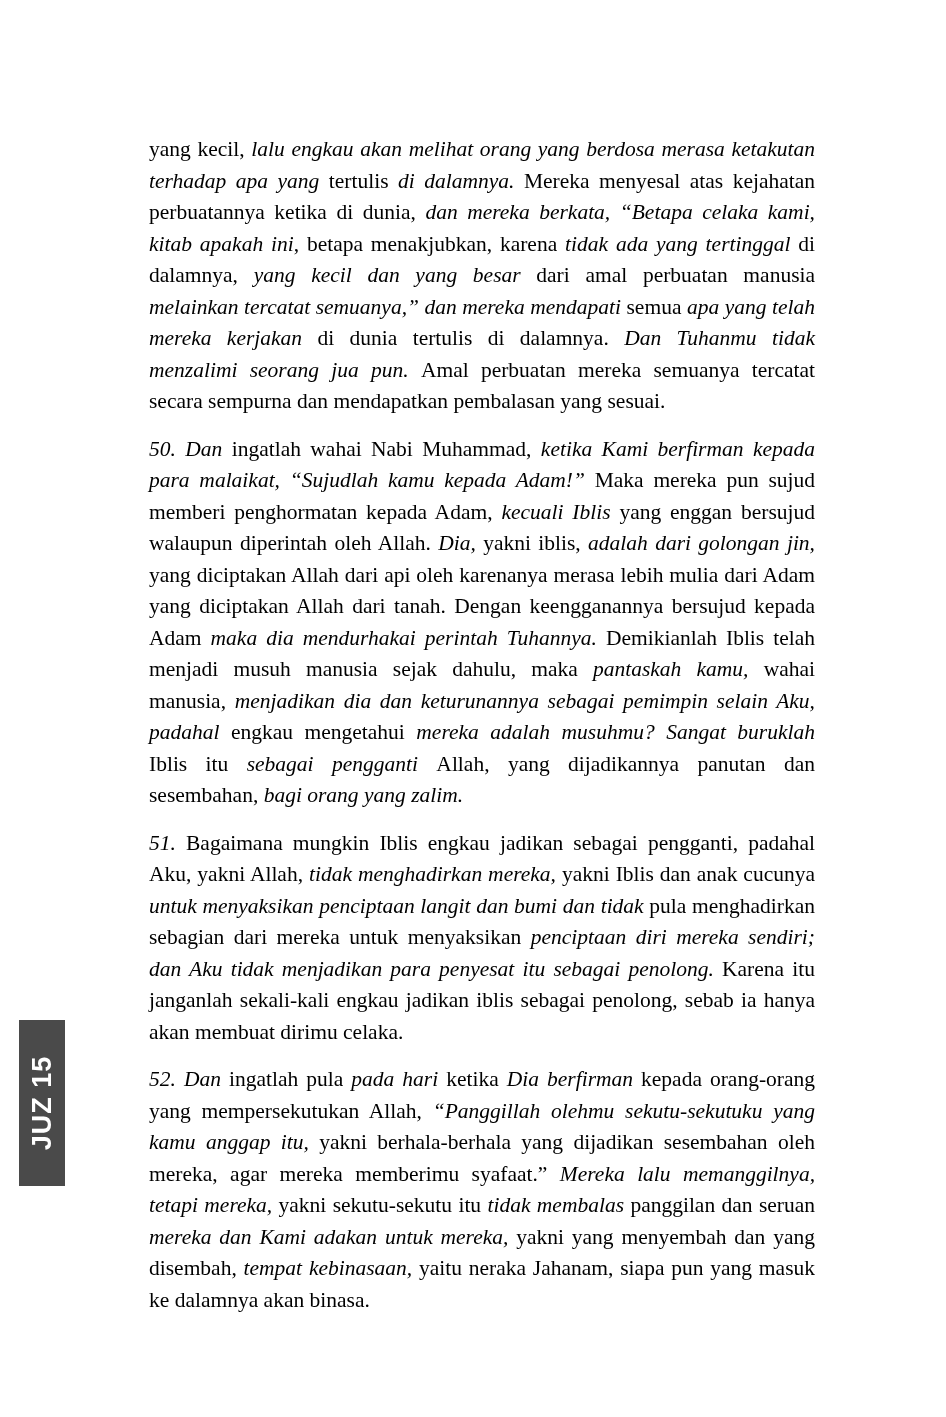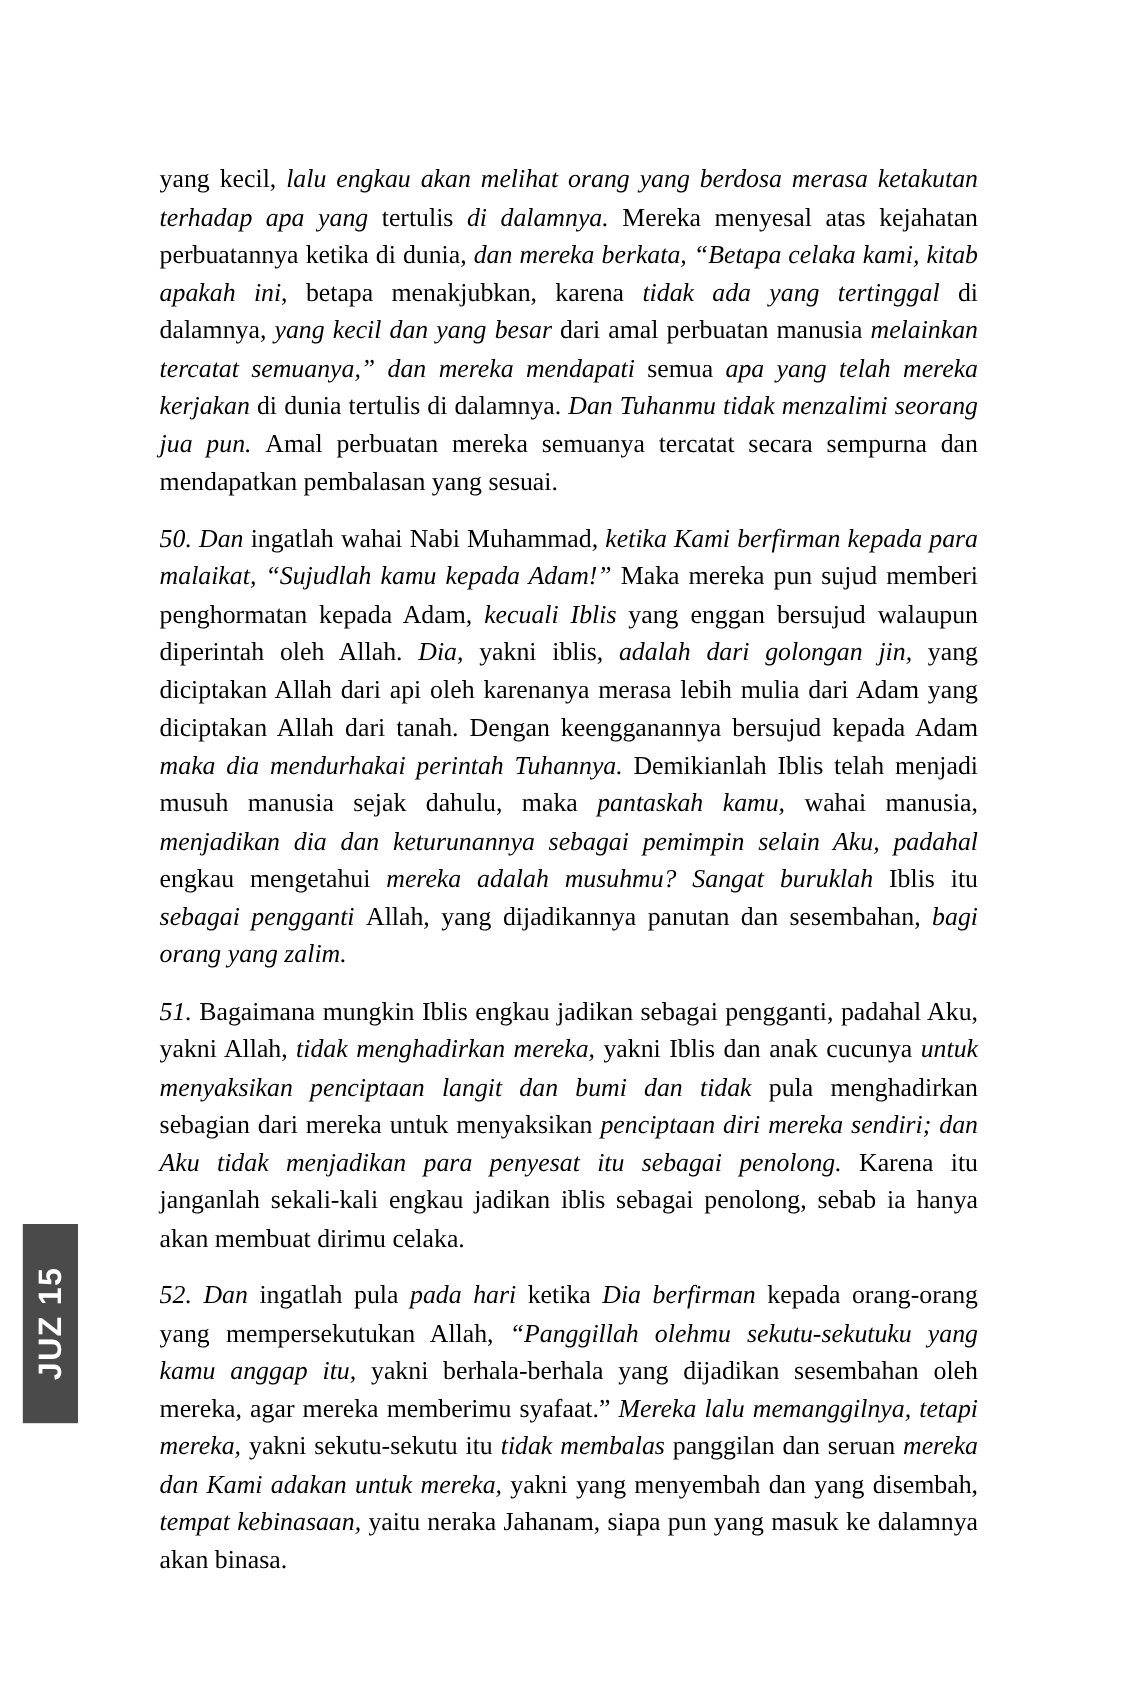--- a/index.html
+++ b/index.html
@@ -45,21 +45,21 @@
     transform-origin: 0 0;
     transform: rotate(-90deg) translate(-166px, 0);
   }
   .content {
     position: absolute;
     left: 133px;
     top: 134px;
     width: 682px;
   }
   p.para {
-    margin: 0 0 16px 0;
+    margin: 0 0 16px 16px;
     font-size: 21.5px;
     line-height: 31.5px;
     text-align: justify;
     text-justify: inter-word;
     hyphens: manual;
   }
   p.para:last-child { margin-bottom: 0; }
   i { font-style: italic; }
   .footer {
     position: absolute;

